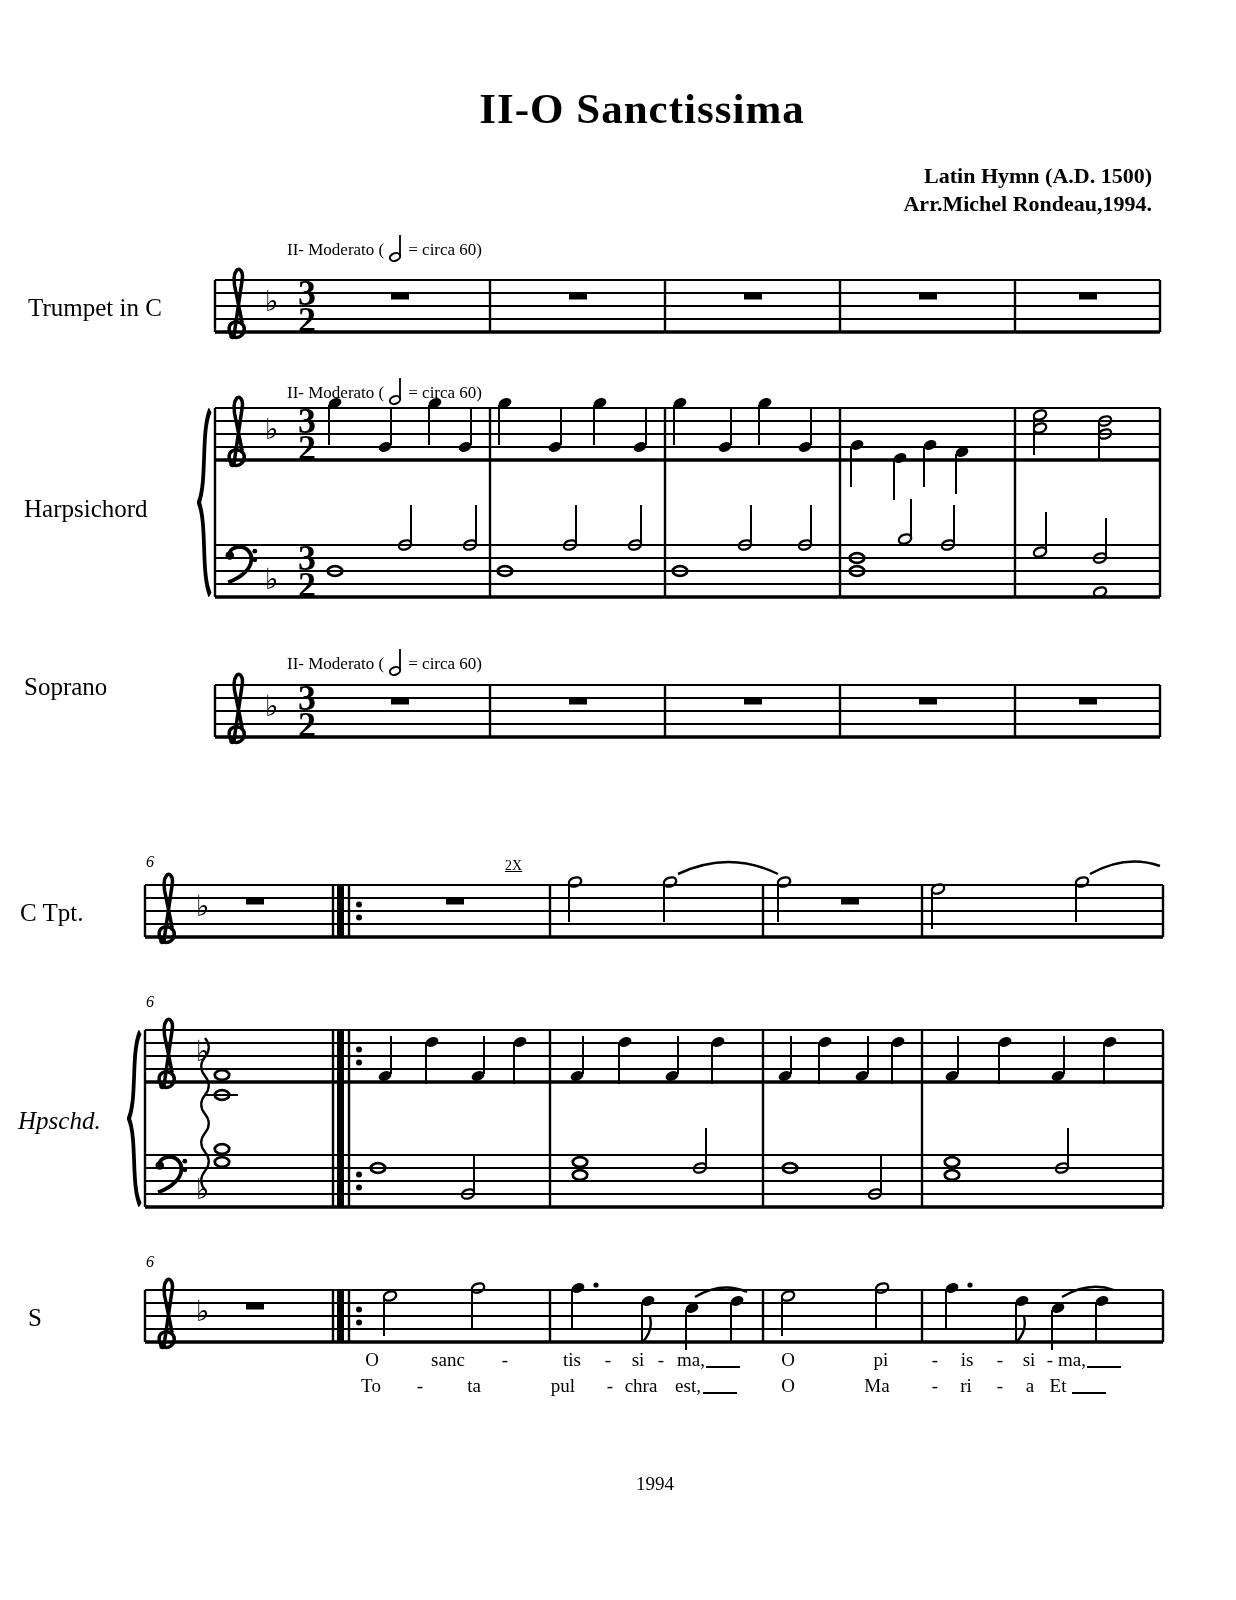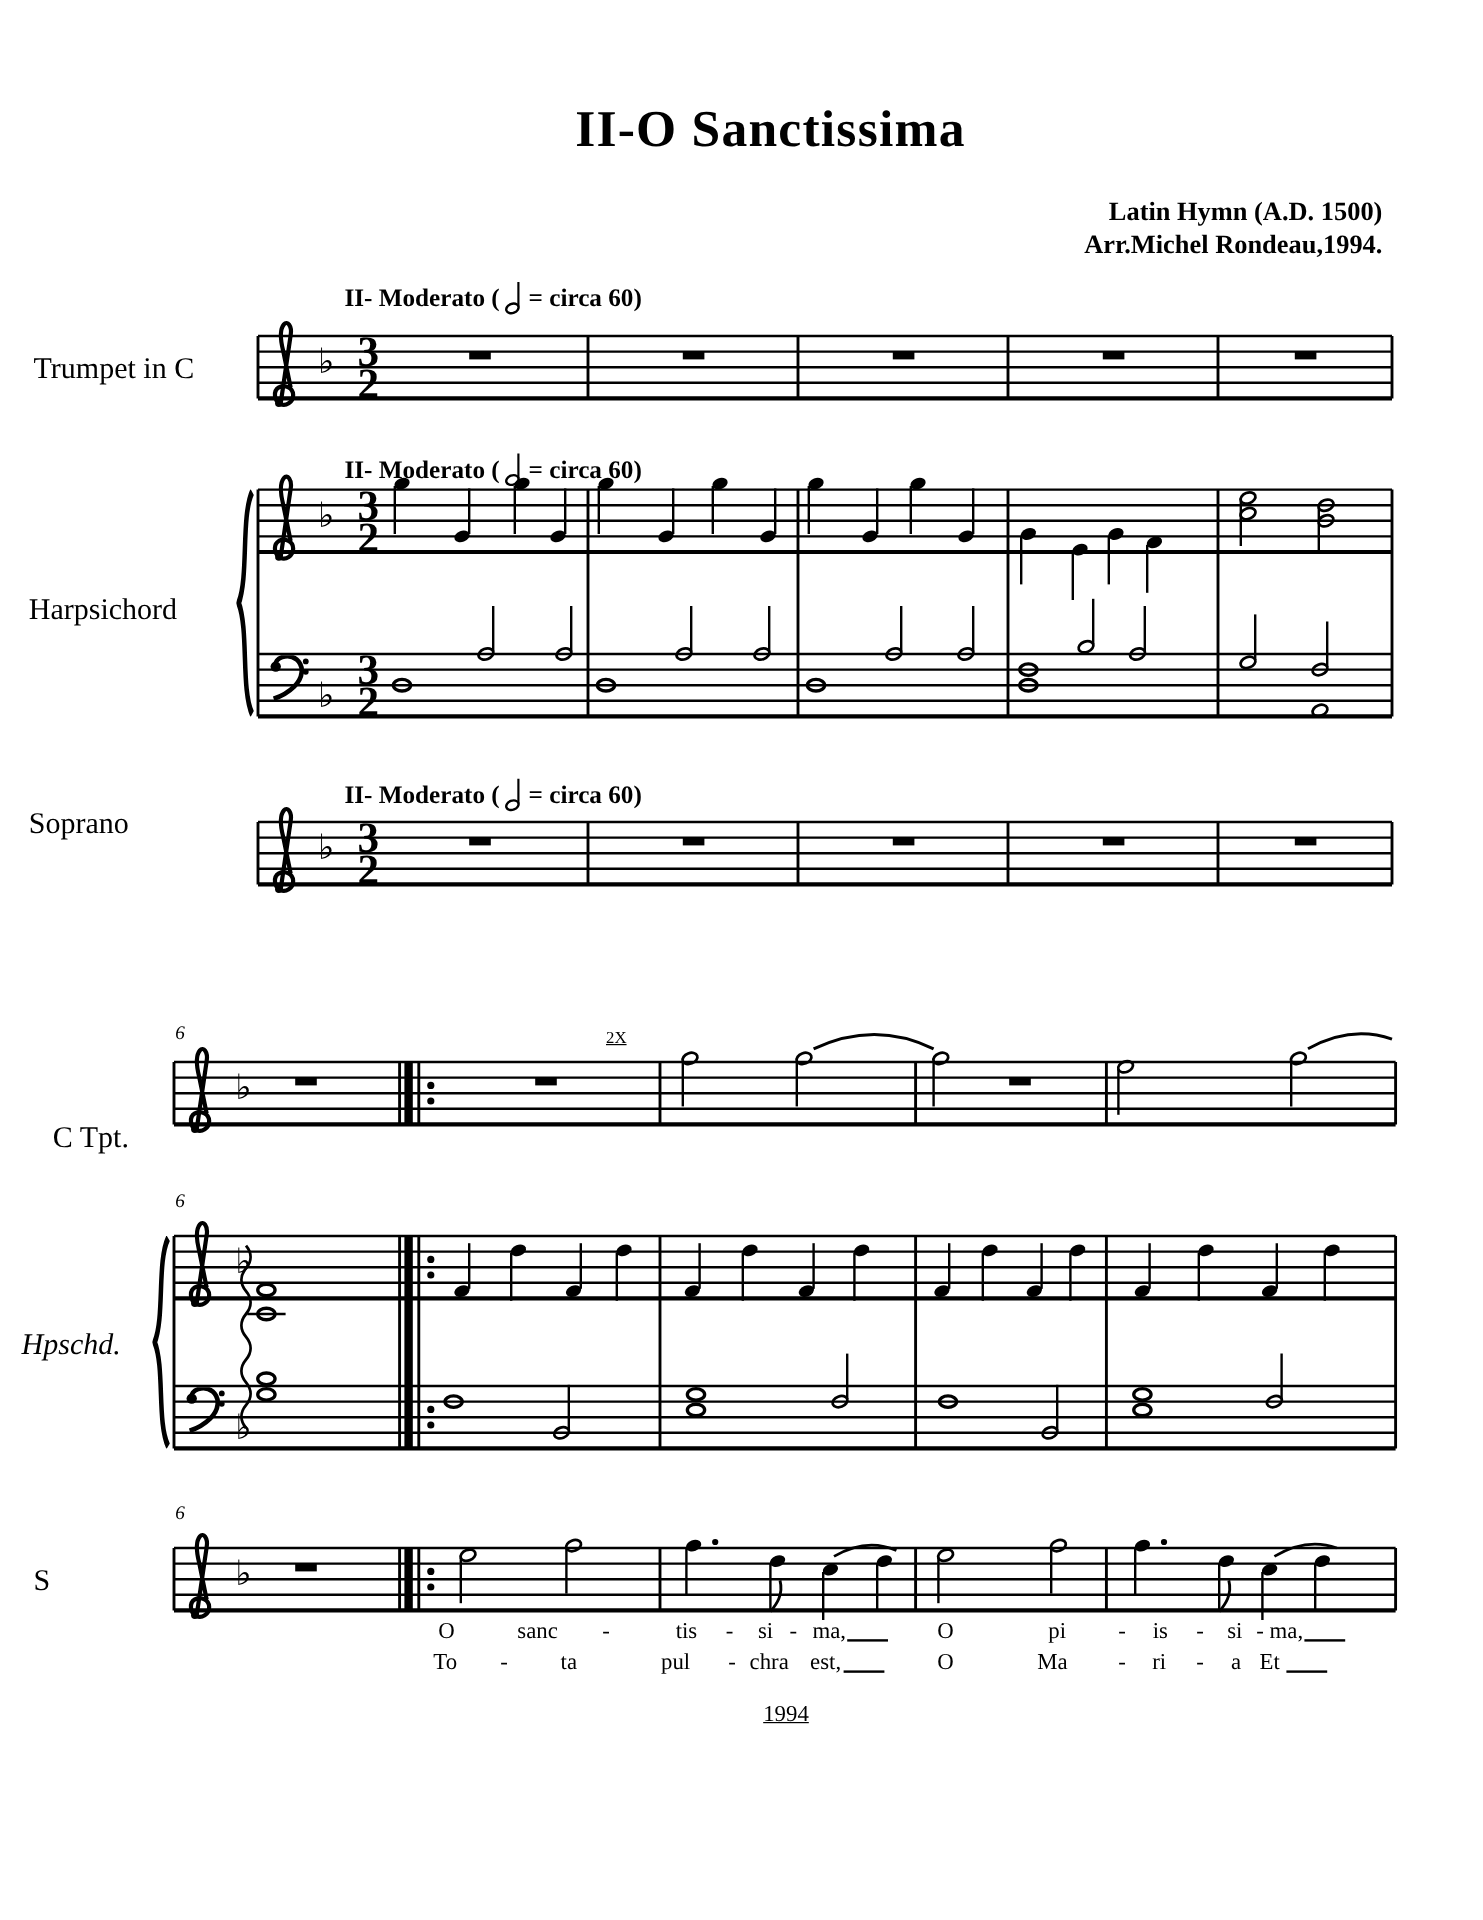--- a/index.html
+++ b/index.html
@@ -2,37 +2,37 @@
 <html><head>
 <meta charset="utf-8">
 <style>
   html,body{margin:0;padding:0;background:#e8e8e8;}
   .page{position:relative;width:1236px;height:1600px;background:#ffffff;color:#000;
         font-family:"Liberation Serif",serif;margin:0 auto;overflow:hidden;}
   .abs{position:absolute;}
   .title{left:40px;width:1204px;top:84px;text-align:center;font-size:43px;font-weight:bold;letter-spacing:1px;}
   .credit{right:84px;font-size:22px;font-weight:bold;text-align:center;}
   .c1{top:163px;} .c2{top:191px;}
-  .tempo{font-size:21px;font-weight:bold;white-space:nowrap;}
+  .tempo{font-size:17px;font-weight:normal;white-space:nowrap;}
   .t1{left:287px;top:233px;} .t2{left:287px;top:376px;} .t3{left:287px;top:647px;}
   .hn{vertical-align:-8px;margin:0 4px;}
   .ilabel{font-size:25px;text-align:left;white-space:nowrap;}
   .lab-tpt{left:28px;top:294px;width:164px;}
   .lab-hps{left:24px;top:495px;width:164px;}
   .lab-sop{left:24px;top:673px;width:164px;}
-  .lab-ctpt{left:44px;top:899px;width:94px;margin-top:36px;}
+  .lab-ctpt{left:20px;top:899px;width:94px;}
   .lab-hps2{left:18px;top:1107px;width:114px;font-style:italic;}
   .lab-s{left:28px;top:1304px;width:74px;}
   .mnum{font-size:16px;font-style:italic;}
   .m1{left:146px;top:853px;} .m2{left:146px;top:993px;} .m3{left:146px;top:1253px;}
   .rep2x{left:505px;top:858px;font-size:14px;text-decoration:underline;}
   .lyr{font-size:19px;transform:translateX(-50%);white-space:nowrap;}
   .v1{top:1349px;} .v2{top:1375px;}
   .lext{height:0;border-top:2px solid #000;}
-  .footer{left:575px;top:1418px;width:160px;text-align:center;font-size:19px;text-decoration:underline;}
+  .footer{left:575px;top:1473px;width:160px;text-align:center;font-size:19px;}
   svg.score{left:0;top:0;}
   .ts{font:bold 36px "Liberation Serif",serif;}
   .flat{font:29px "DejaVu Sans",sans-serif;}
 </style>
 </head>
 <body>
 
 <div class="page">
 
 <svg class="score abs" width="1236" height="1600" viewBox="0 0 1236 1600">

